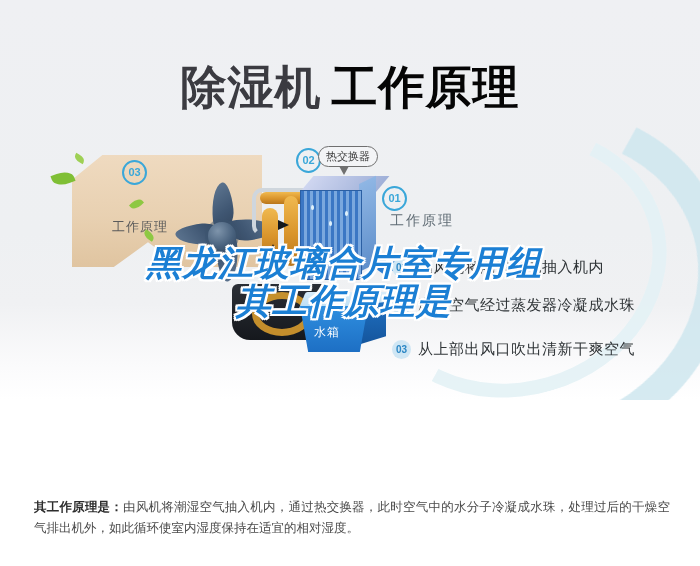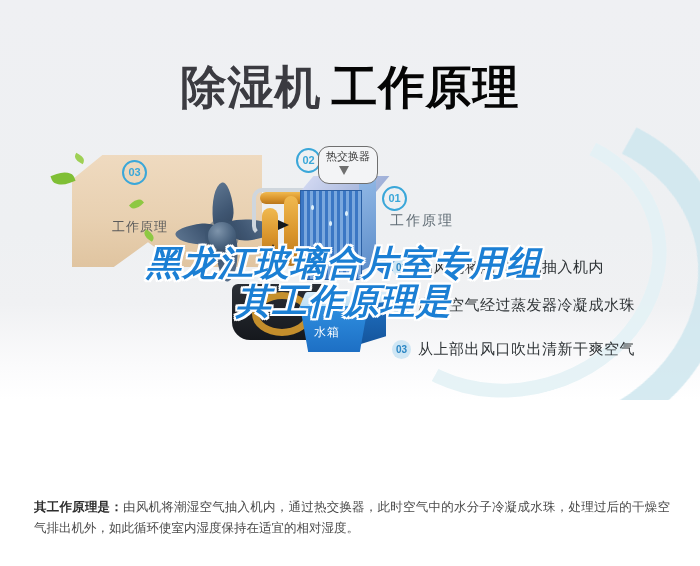--- a/index.html
+++ b/index.html
@@ -223,21 +223,21 @@
     line-height: 21px;
     text-align: center;
   }
   #badge03-illu { left: 122px; top: 160px; }
   #badge02-illu { left: 296px; top: 148px; }
   #badge01-illu { left: 382px; top: 186px; }
 
   
   #callout {
     position: absolute; left: 318px; top: 146px;
-    padding: 2px 7px 19px 7px;
+    padding: 2px 7px 2px 7px;
     border: 1.5px solid #6f6f6f;
     border-radius: 11px;
     background: #f3f4f6;
     font-size: 11px;
     color: #3c3c3c;
     white-space: nowrap;
   }
   #callout-tail {
     position: absolute; left: 339px; top: 166px;
     width: 0; height: 0;

